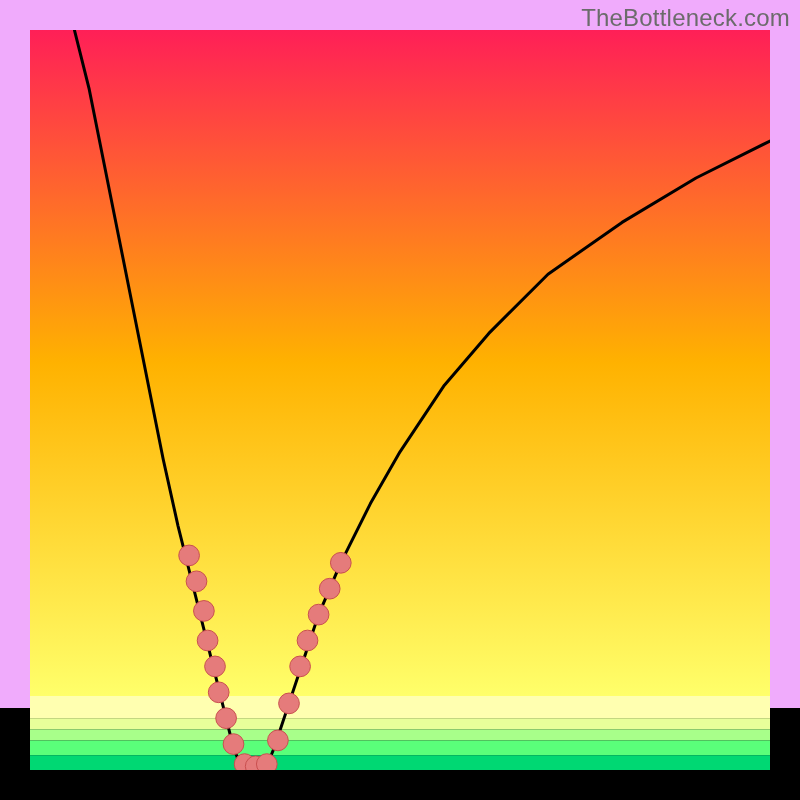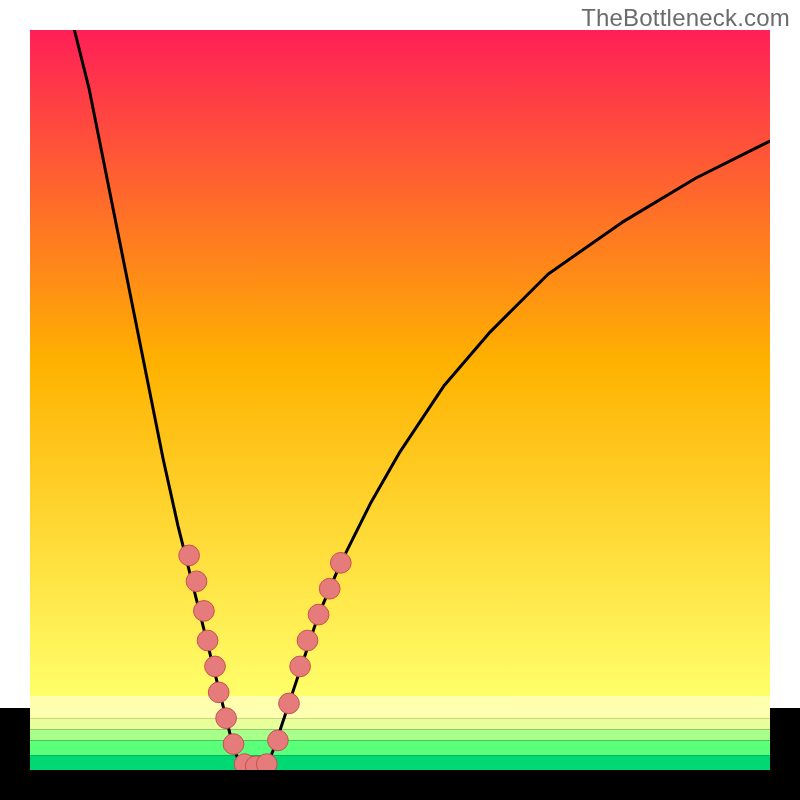--- a/index.html
+++ b/index.html
@@ -9,21 +9,21 @@
     height: 800px;
     overflow: hidden;
     background: #000;
     font-family: Arial, Helvetica, sans-serif;
   }
   .frame {
     position: absolute;
     top: 0; left: 0;
     width: 800px;
     height: 708px;
-    background: #ffffff;
+    background: #f0abfc;
   }
   .plot-area {
     position: absolute;
     top: 30px;
     left: 30px;
     width: 740px;
     height: 740px;
   }
   .plot-area svg {
     display: block;

